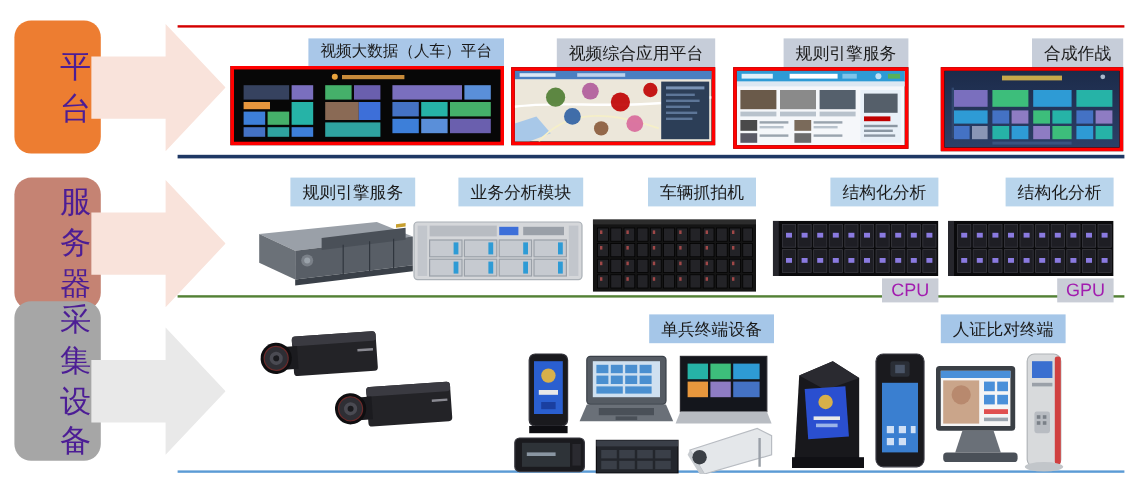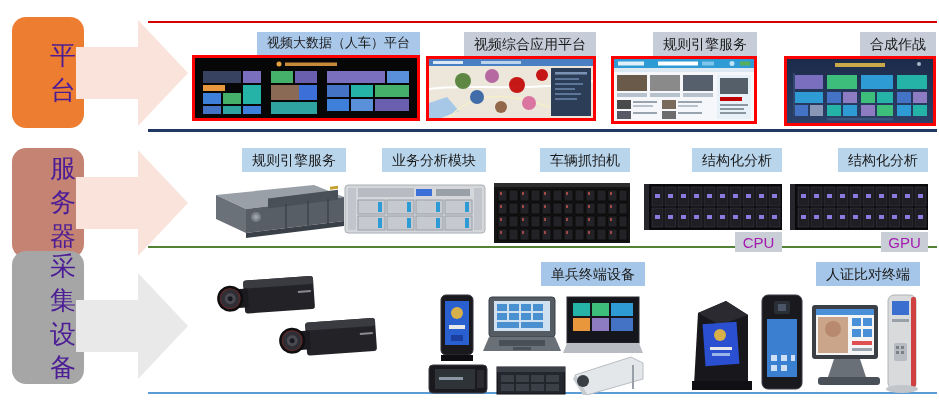--- a/index.html
+++ b/index.html
@@ -498,21 +498,21 @@
           <rect x="119" y="91" width="13" height="7"></rect>
         </g>
 
       <polygon points="148,82 204,64 216,70 216,86 160,102" fill="#e4e7ea" stroke="#b8bcc2"></polygon>
       <polygon points="148,82 160,102 156,102 146,86" fill="#c8ccd0"></polygon>
       <circle cx="156" cy="88" r="6" fill="#3a3f45"></circle>
       <line x1="206" y1="72" x2="206" y2="96" stroke="#9aa0a8" stroke-width="2"></line>
     </svg>
   </div>
 
-  <div class="item" style="left:688px;top:262px;width:232px">
+  <div class="item" style="left:656px;top:262px;width:232px">
     <div class="lbl lbl-row3">人证比对终端</div>
     <svg class="dev-img" width="230" height="102" viewBox="0 0 230 102">
 
       <polygon points="4,92 8,20 36,8 58,22 58,92" fill="#18181c"></polygon>
       <polygon points="8,20 36,8 58,22 30,32" fill="#2a2a30"></polygon>
       <rect x="14" y="30" width="34" height="42" fill="#2a4fd0" transform="rotate(-4 31 51)"></rect>
       <circle cx="30" cy="42" r="6" fill="#d8b04a"></circle>
         <rect x="20" y="54" width="22" height="3" fill="#e8e8e8"></rect>
         <rect x="22" y="60" width="18" height="3" fill="#9ab4e8"></rect>
       <rect x="2" y="88" width="60" height="9" fill="#101014"></rect>

